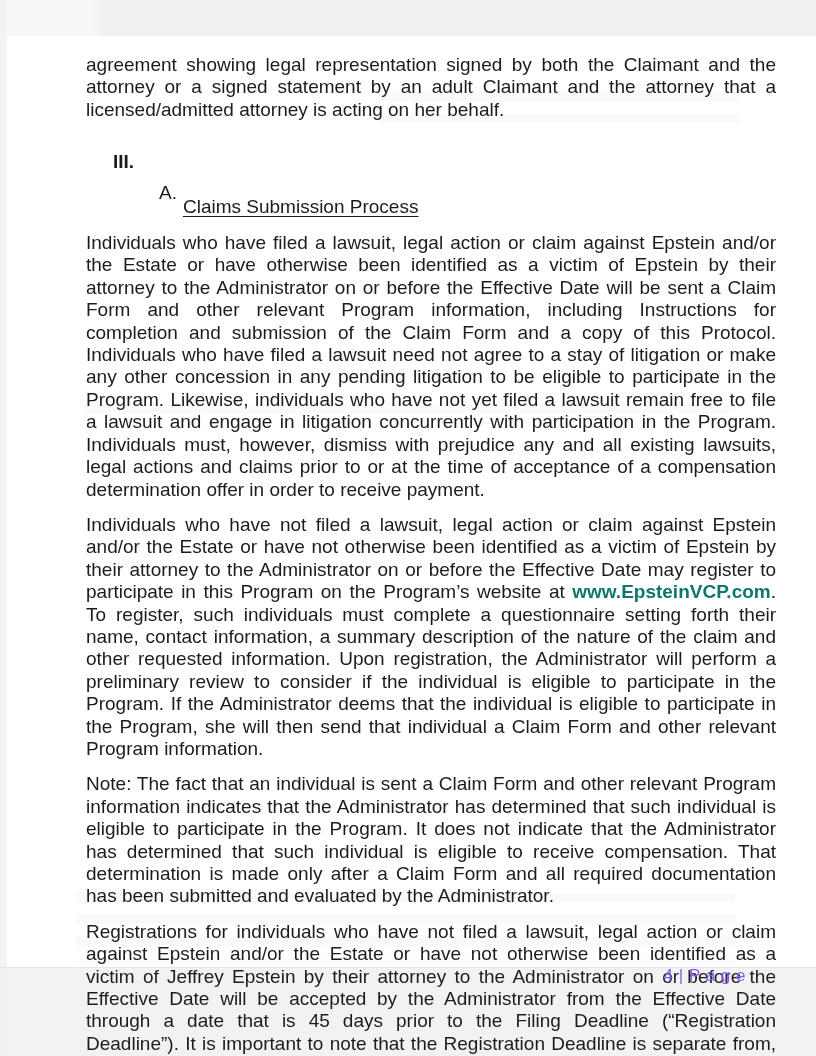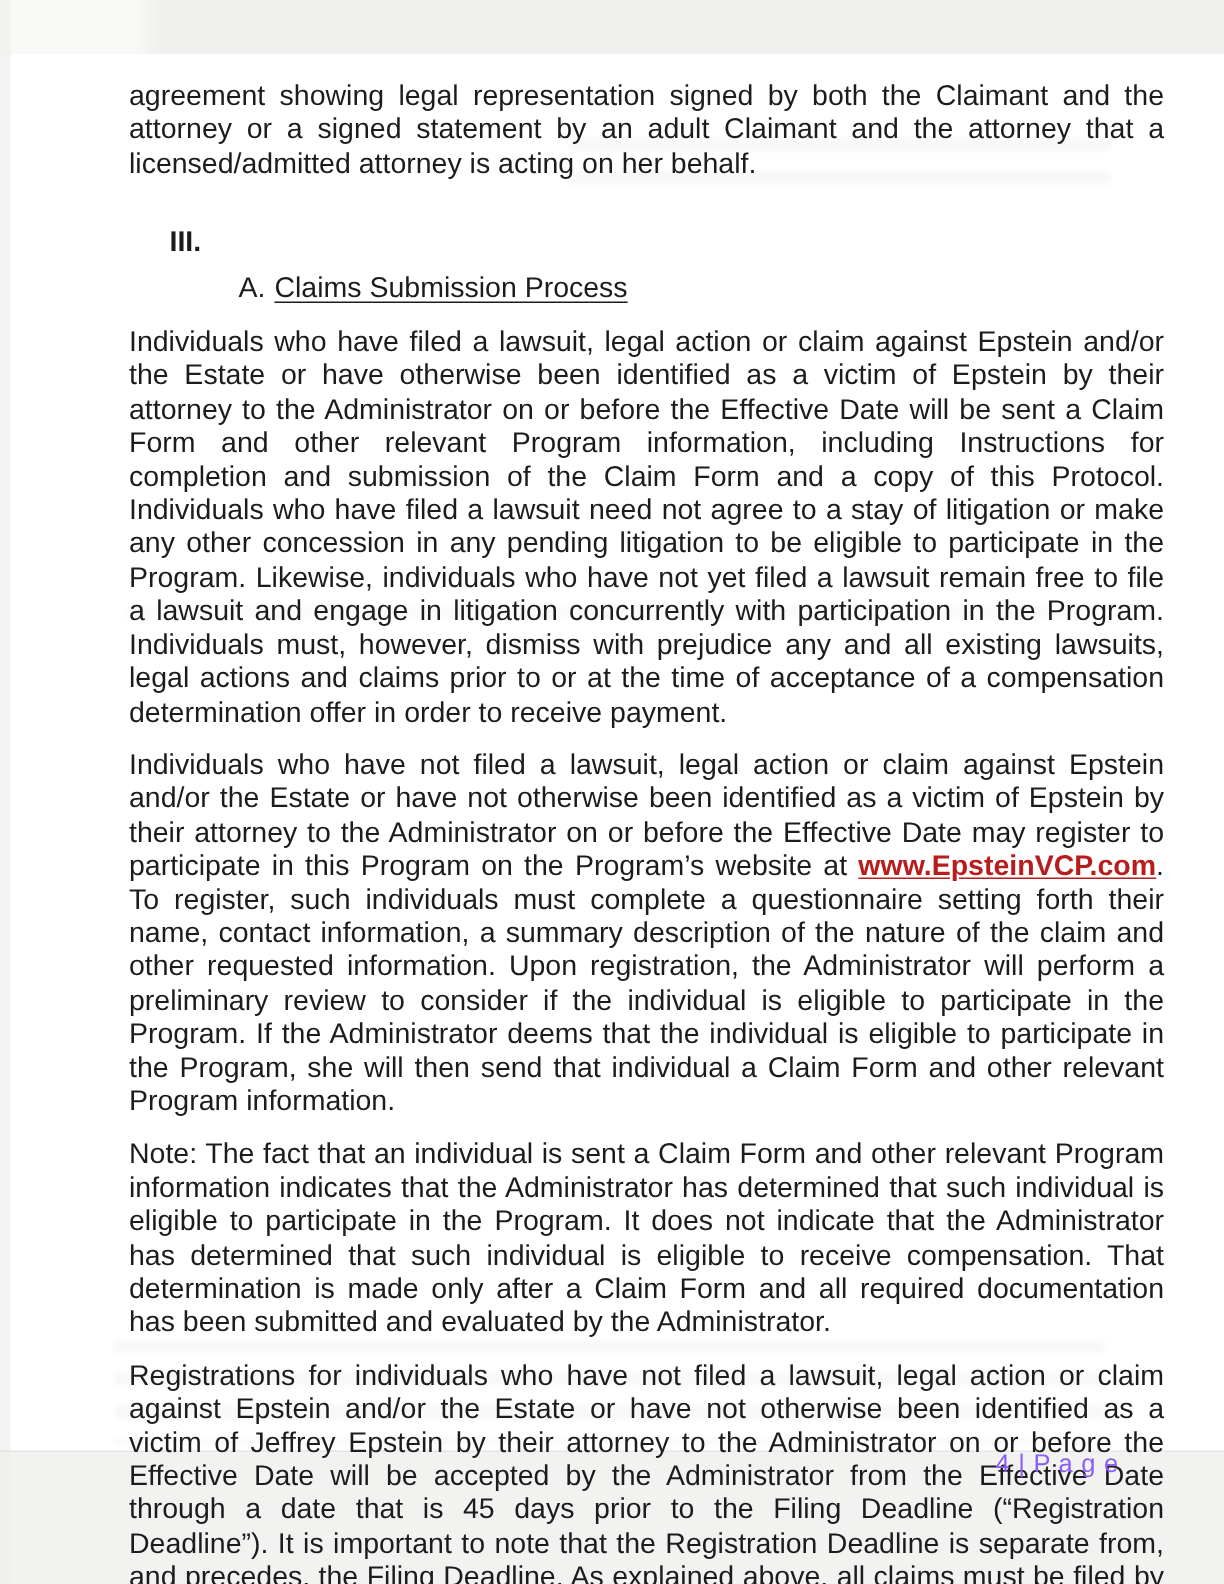--- a/index.html
+++ b/index.html
@@ -62,25 +62,25 @@
     text-underline-offset: 3px;
   }
   .subsection-heading {
     display: flex;
     margin: 0 0 14px 73px;
   }
   .subsection-heading .num { margin-right: 6px; }
   .subsection-heading .title {
     text-decoration: underline;
     text-underline-offset: 3px;
+    margin-top: 14px;
   }
   .doc-link {
-    text-decoration: underline;
     text-underline-offset: 2px;
-    color: #b91c1c;
+    color: #0f766e;
     font-weight: bold;
     cursor: pointer;
   }
   .footer {
     position: absolute;
     top: 966px;
     right: 70px;
     font-size: 17px;
     color: #8b5cf6;
     letter-spacing: .5px;

